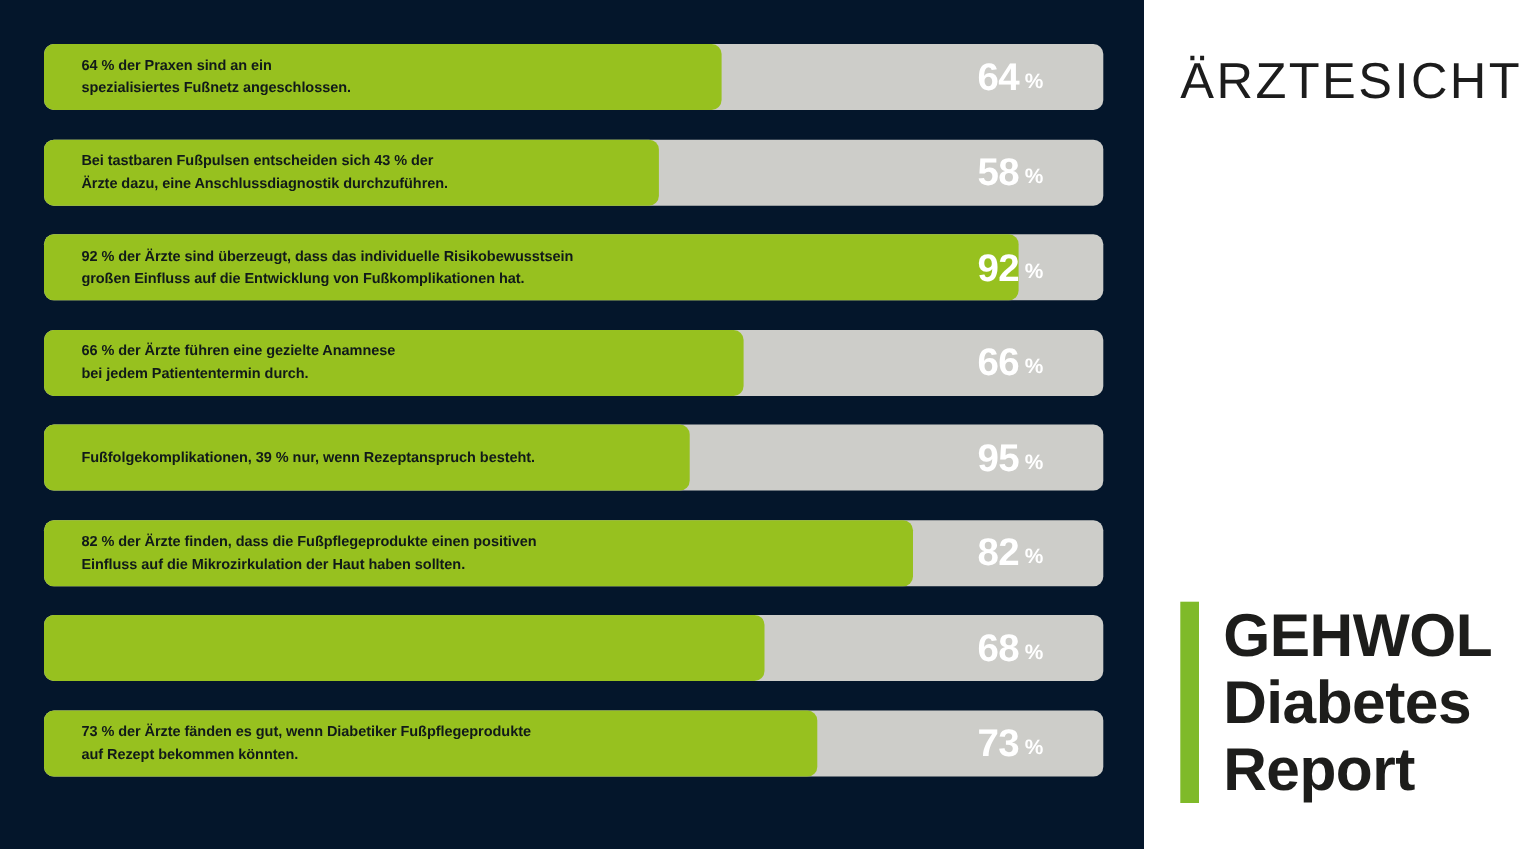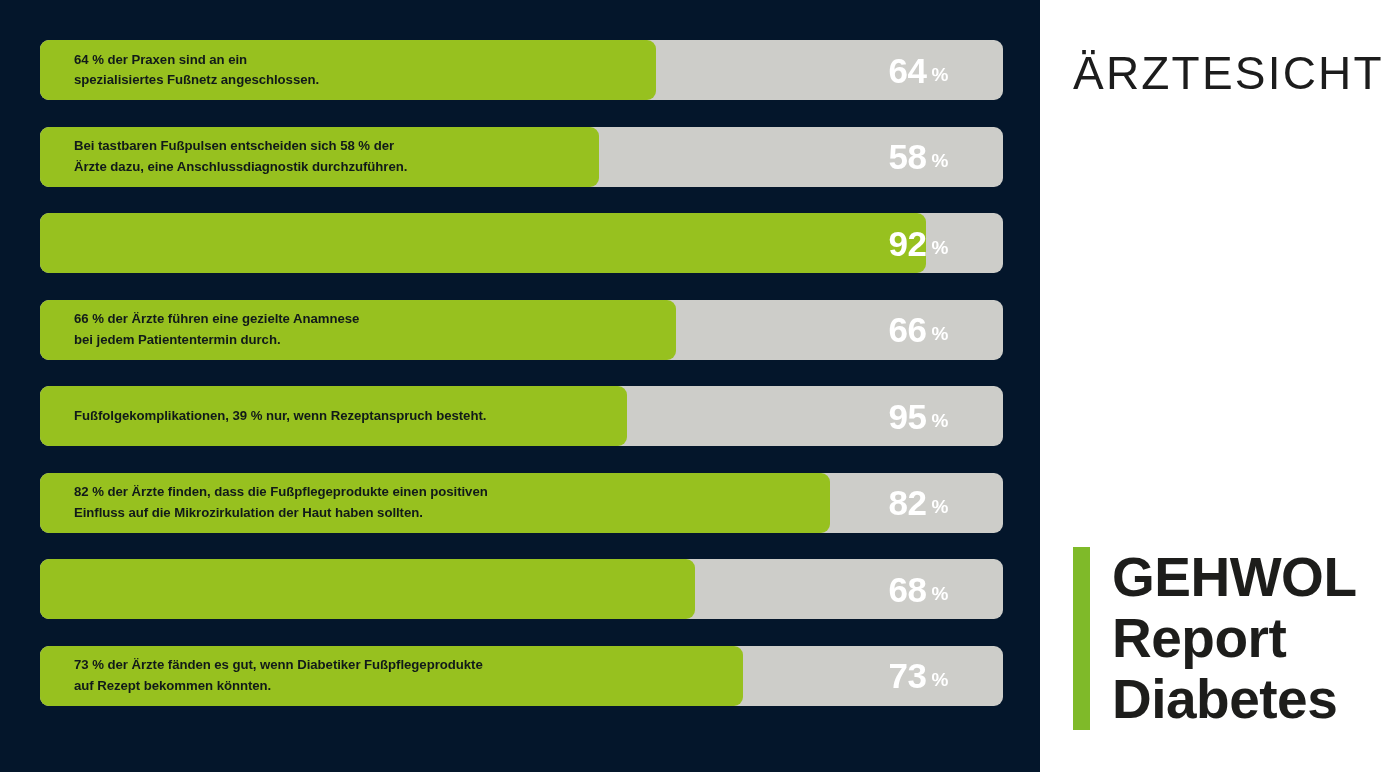--- a/index.html
+++ b/index.html
@@ -198,30 +198,34 @@
           </div>
         </div>
         <div class="bar-row">
           <div class="bar-track"></div>
           <div class="bar-fill" style="width: 558.54px;"></div>
           <div class="bar-value">
             <span class="num">58</span>
             <span class="pct">%</span>
           </div>
           <div class="bar-text">
-            <span>Bei tastbaren Fußpulsen entscheiden sich 58 % der</span>
+            <span>Bei tastbaren Fußpulsen entscheiden sich 43 % der</span>
             <span>Ärzte dazu, eine Anschlussdiagnostik durchzuführen.</span>
           </div>
         </div>
         <div class="bar-row value-over">
           <div class="bar-track"></div>
           <div class="bar-fill" style="width: 885.96px;"></div>
           <div class="bar-value">
             <span class="num">92</span>
             <span class="pct">%</span>
+          </div>
+          <div class="bar-text">
+            <span>92 % der Ärzte sind überzeugt, dass das individuelle Risikobewusstsein</span>
+            <span>großen Einfluss auf die Entwicklung von Fußkomplikationen hat.</span>
           </div>
         </div>
         <div class="bar-row">
           <div class="bar-track"></div>
           <div class="bar-fill" style="width: 635.58px;"></div>
           <div class="bar-value">
             <span class="num">66</span>
             <span class="pct">%</span>
           </div>
           <div class="bar-text">
@@ -275,19 +279,19 @@
       </div>
   </section>
 
   <aside class="brand-panel">
     <div class="kicker">ÄRZTESICHT</div>
 
     <div class="brand-lockup">
       <div class="brand-rule"></div>
       <div class="brand-words" id="brand-words">
           <span>GEHWOL</span>
+          <span>Diabetes</span>
           <span>Report</span>
-          <span>Diabetes</span>
         </div>
     </div>
   </aside>
 
 </div>
 
 </body></html>

